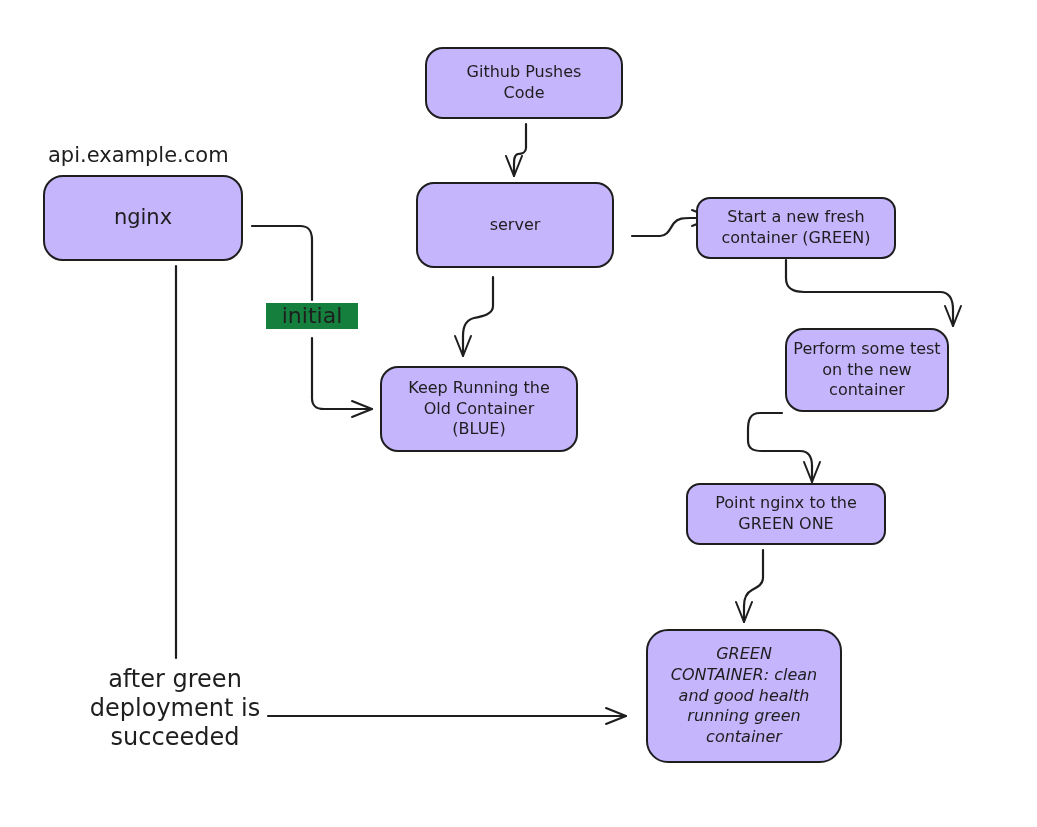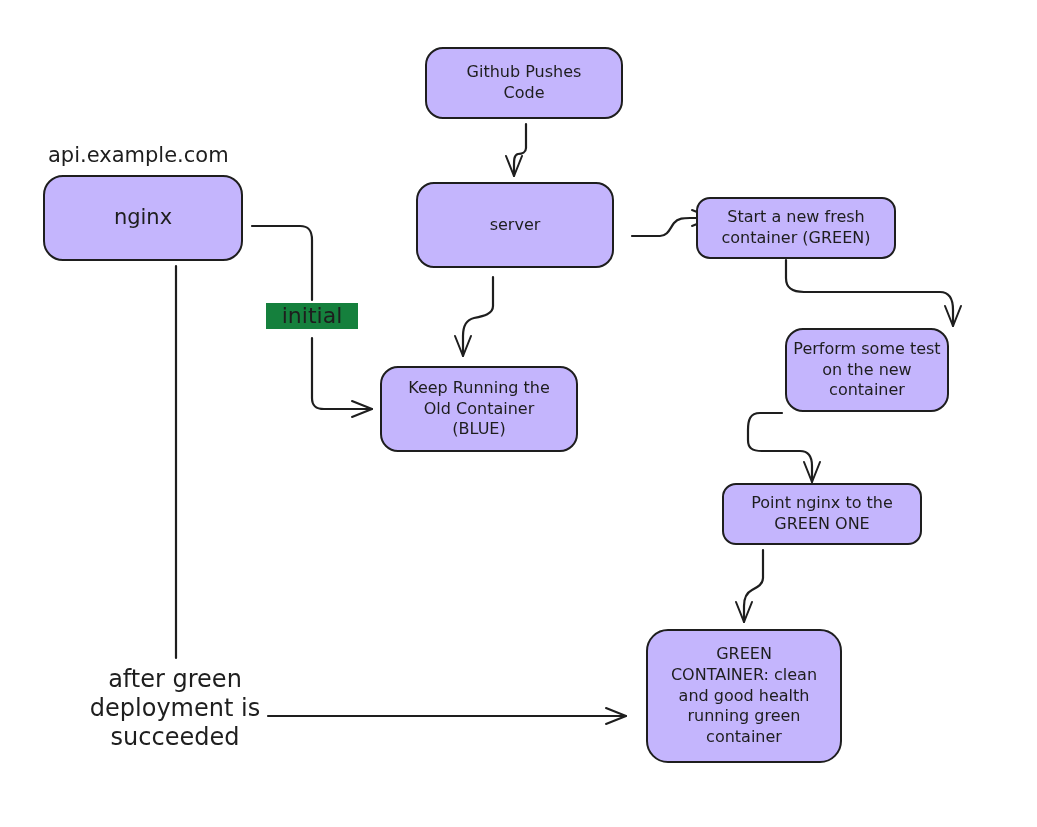--- a/index.html
+++ b/index.html
@@ -78,24 +78,24 @@
 Old Container
 (BLUE)</span>
 </div>
 
 <div class="node" style="left:785px; top:328px; width:164px; height:84px; font-size:16px;">
   <span>Perform some test
 on the new
 container</span>
 </div>
 
-<div class="node" style="left:686px; top:483px; width:200px; height:62px; font-size:16px; border-radius:14px;margin-left:36px;">
+<div class="node" style="left:686px; top:483px; width:200px; height:62px; font-size:16px; border-radius:14px;">
   <span>Point nginx to the
 GREEN ONE</span>
 </div>
 
-<div class="node" style="left:646px; top:629px; width:196px; height:134px; font-size:16px; border-radius:22px;">
+<div class="node" style="left:646px; top:629px; width:196px; height:134px; font-size:16px; border-radius:22px;font-style:italic;">
   <span>GREEN
 CONTAINER: clean
 and good health
 running green
 container</span>
 </div>
 
 </body></html>

